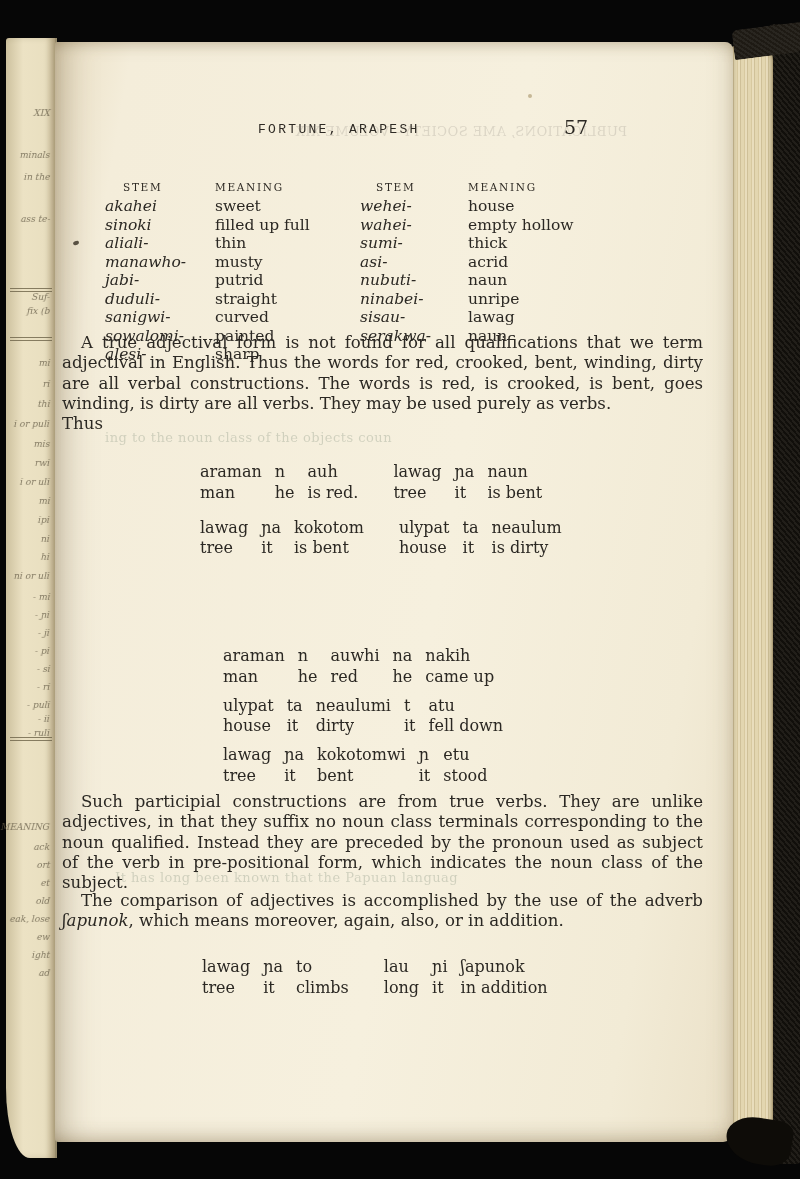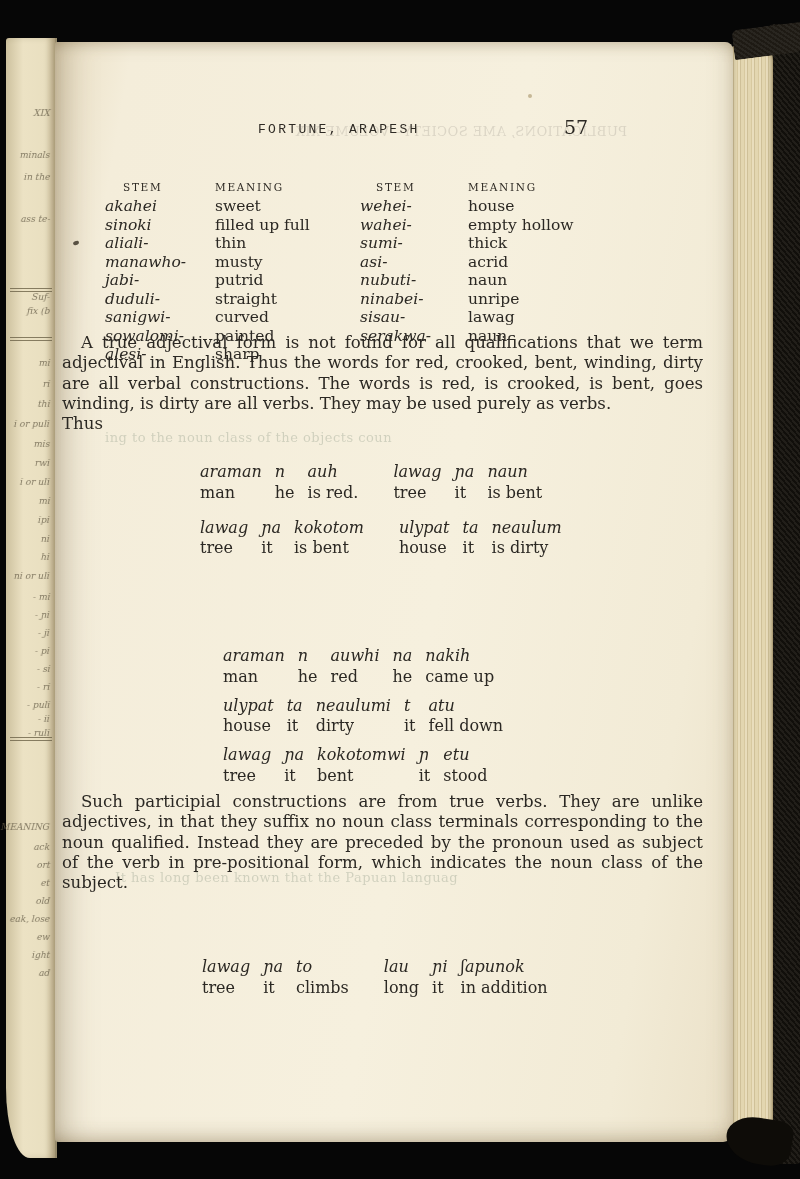--- a/index.html
+++ b/index.html
@@ -61,21 +61,21 @@
   #p1{top:291px;} #p2{top:528px;} #p3{top:750px;} #p4{top:849px;}
   .it{font-style:italic;}
 
   .gloss{position:absolute;font-size:16px;line-height:20.8px;}
   #glossA{left:145px;top:420px;} #glossB{left:168px;top:604px;} #glossC{left:147px;top:915px;}
   .gloss-row{white-space:nowrap;}
   #glossA .gloss-row{margin-bottom:14px;}
   #glossB .gloss-row{margin-bottom:8px;}
   .pair{display:inline-block;vertical-align:top;margin-right:13px;}
   .pair.gap{margin-left:22px;}
-  .pair .v{font-style:italic;}
+  .pair .v{}
 
   .bleed{position:absolute;white-space:nowrap;font-size:13px;color:#85927f;opacity:.32;
     filter:blur(.6px);letter-spacing:.5px;}
   .bleed.mir{transform:scaleX(-1);color:#9a948a;opacity:.28;}
 
   .speck-a{position:absolute;left:18px;top:199px;width:6px;height:4px;background:#40382c;
     border-radius:60% 40% 55% 45%;transform:rotate(-16deg);opacity:.85;}
   .speck-b{position:absolute;left:473px;top:52px;width:4px;height:4px;background:#c6b897;
     border-radius:50%;}
 </style>
@@ -187,20 +187,21 @@
     <div class="gloss" id="glossA">
         <div class="gloss-row"><span class="pair"><div class="v">araman</div><div class="g">man</div></span><span class="pair"><div class="v">n</div><div class="g">he</div></span><span class="pair"><div class="v">auh</div><div class="g">is red.</div></span><span class="pair gap"><div class="v">lawag</div><div class="g">tree</div></span><span class="pair"><div class="v">ɲa</div><div class="g">it</div></span><span class="pair"><div class="v">naun</div><div class="g">is bent</div></span></div>
         <div class="gloss-row"><span class="pair"><div class="v">lawag</div><div class="g">tree</div></span><span class="pair"><div class="v">ɲa</div><div class="g">it</div></span><span class="pair"><div class="v">kokotom</div><div class="g">is bent</div></span><span class="pair gap"><div class="v">ulypat</div><div class="g">house</div></span><span class="pair"><div class="v">ta</div><div class="g">it</div></span><span class="pair"><div class="v">neaulum</div><div class="g">is dirty</div></span></div>
       </div>
     <div class="gloss" id="glossB">
         <div class="gloss-row"><span class="pair"><div class="v">araman</div><div class="g">man</div></span><span class="pair"><div class="v">n</div><div class="g">he</div></span><span class="pair"><div class="v">auwhi</div><div class="g">red</div></span><span class="pair"><div class="v">na</div><div class="g">he</div></span><span class="pair"><div class="v">nakih</div><div class="g">came up</div></span></div>
         <div class="gloss-row"><span class="pair"><div class="v">ulypat</div><div class="g">house</div></span><span class="pair"><div class="v">ta</div><div class="g">it</div></span><span class="pair"><div class="v">neaulumi</div><div class="g">dirty</div></span><span class="pair"><div class="v">t</div><div class="g">it</div></span><span class="pair"><div class="v">atu</div><div class="g">fell down</div></span></div>
         <div class="gloss-row"><span class="pair"><div class="v">lawag</div><div class="g">tree</div></span><span class="pair"><div class="v">ɲa</div><div class="g">it</div></span><span class="pair"><div class="v">kokotomwi</div><div class="g">bent</div></span><span class="pair"><div class="v">ɲ</div><div class="g">it</div></span><span class="pair"><div class="v">etu</div><div class="g">stood</div></span></div>
       </div>
     <p class="bodyp" id="p3"><span>Such participial constructions are from true verbs. They are unlike adjectives, in that they suffix no noun class terminals corresponding to the noun qualified. Instead they are preceded by the pronoun used as subject of the verb in pre-positional form, which indicates the noun class of the subject.</span></p>
+    <p class="bodyp" id="p4"><span>The comparison of adjectives is accomplished by the use of the adverb </span><span class="it">ʃapunok</span><span>, which means moreover, again, also, or in addition.</span></p>
     <div class="gloss" id="glossC">
         <div class="gloss-row"><span class="pair"><div class="v">lawag</div><div class="g">tree</div></span><span class="pair"><div class="v">ɲa</div><div class="g">it</div></span><span class="pair"><div class="v">to</div><div class="g">climbs</div></span><span class="pair gap"><div class="v">lau</div><div class="g">long</div></span><span class="pair"><div class="v">ɲi</div><div class="g">it</div></span><span class="pair"><div class="v">ʃapunok</div><div class="g">in addition</div></span></div>
       </div>
 
     <div class="speck-a"></div>
     <div class="speck-b"></div>
   </div>
 
   <div class="cover-corner-bottom"></div>
 </div>

